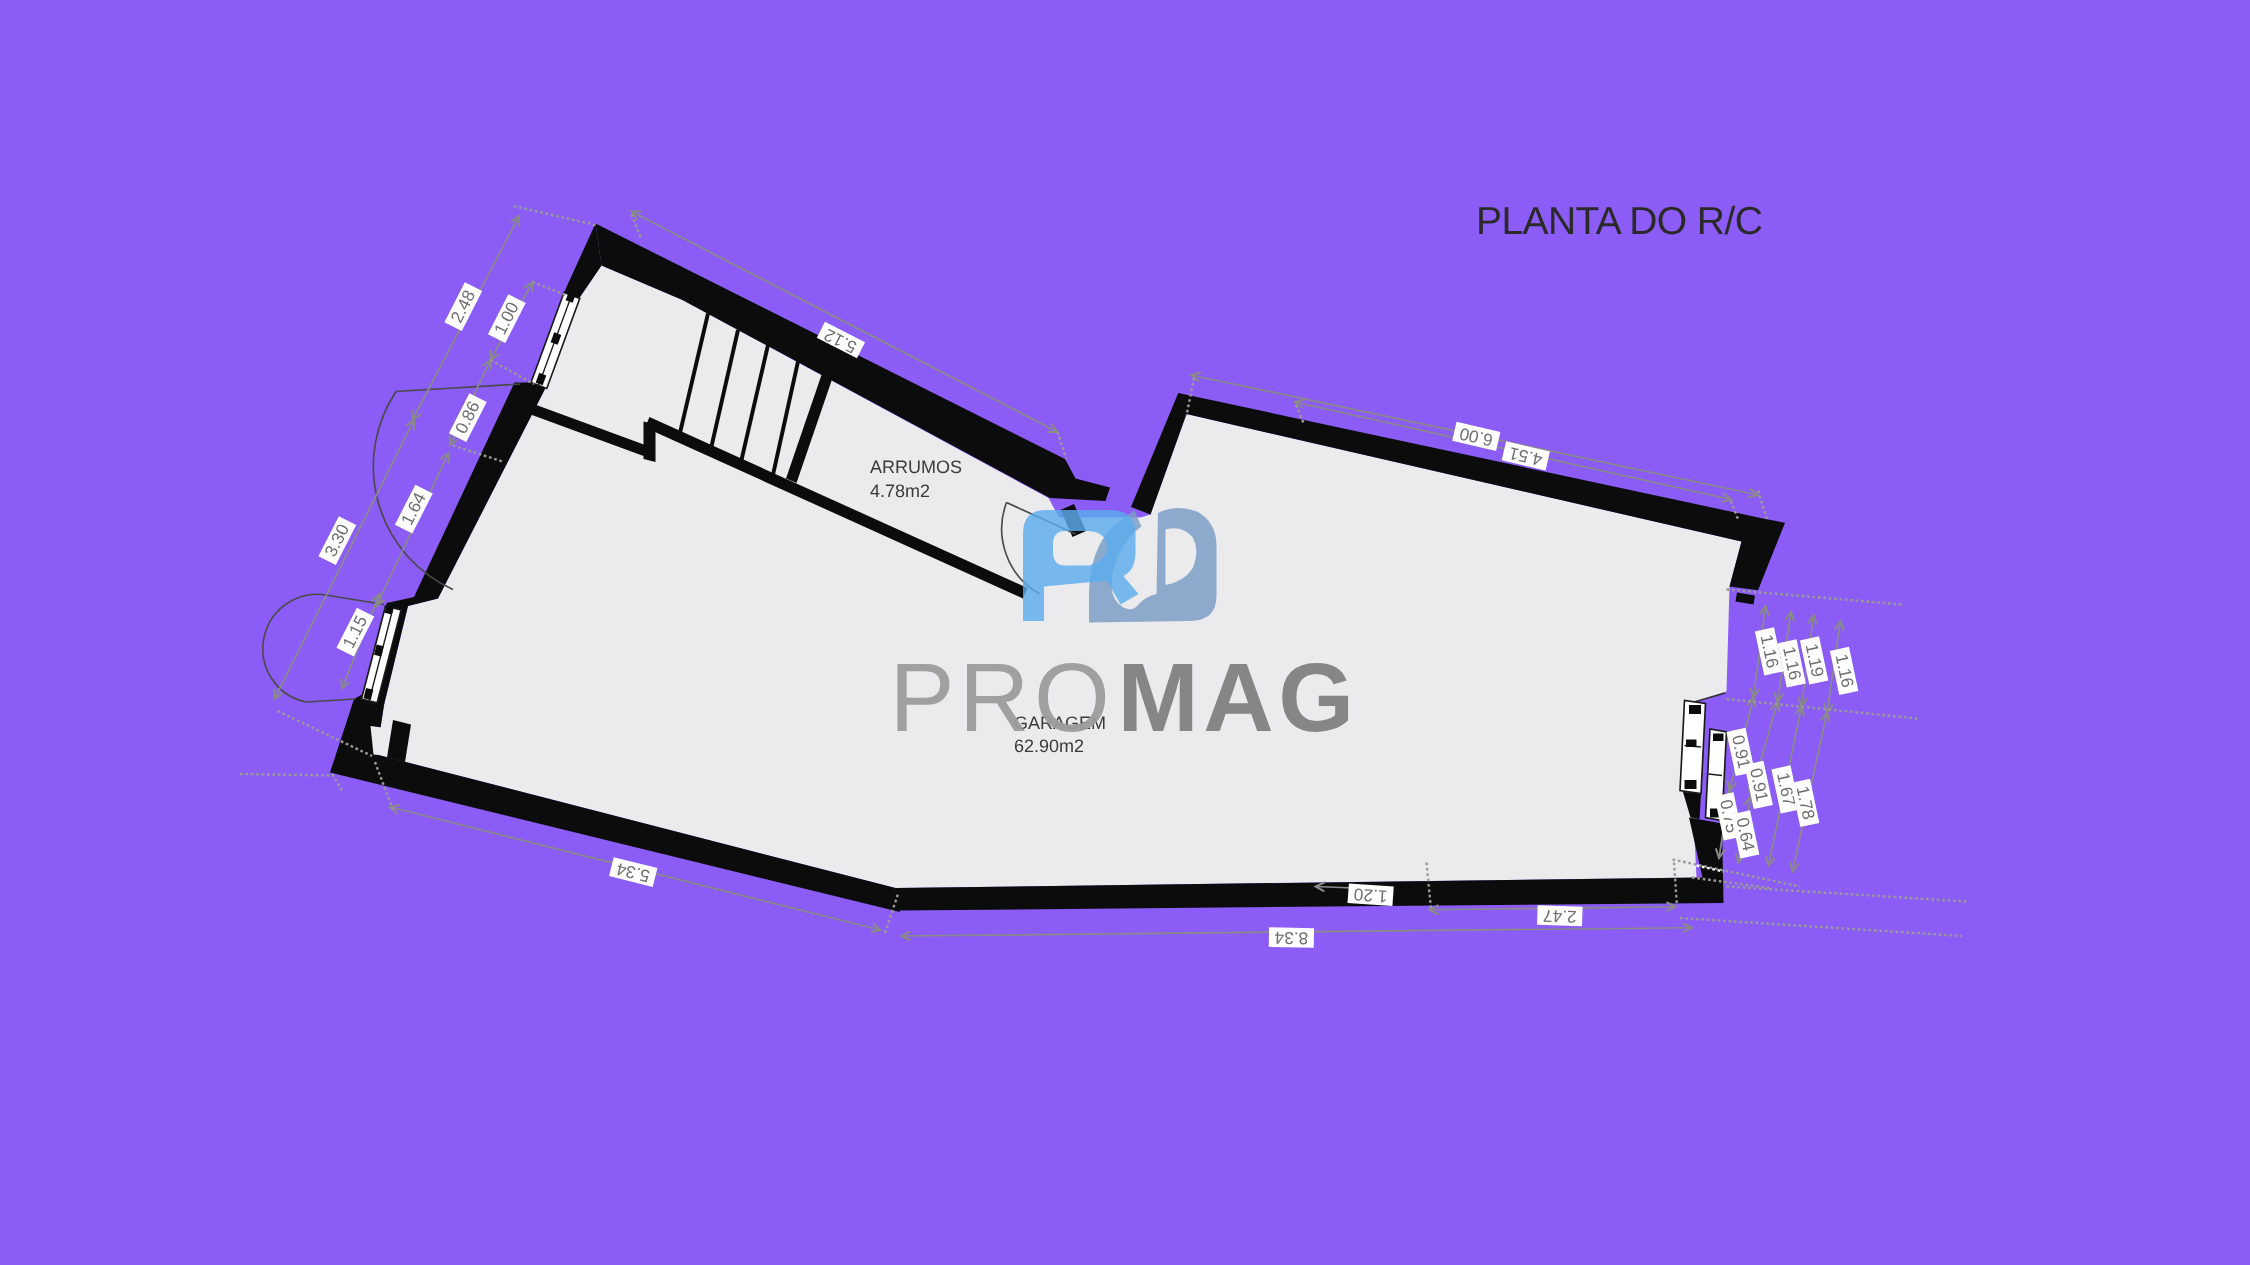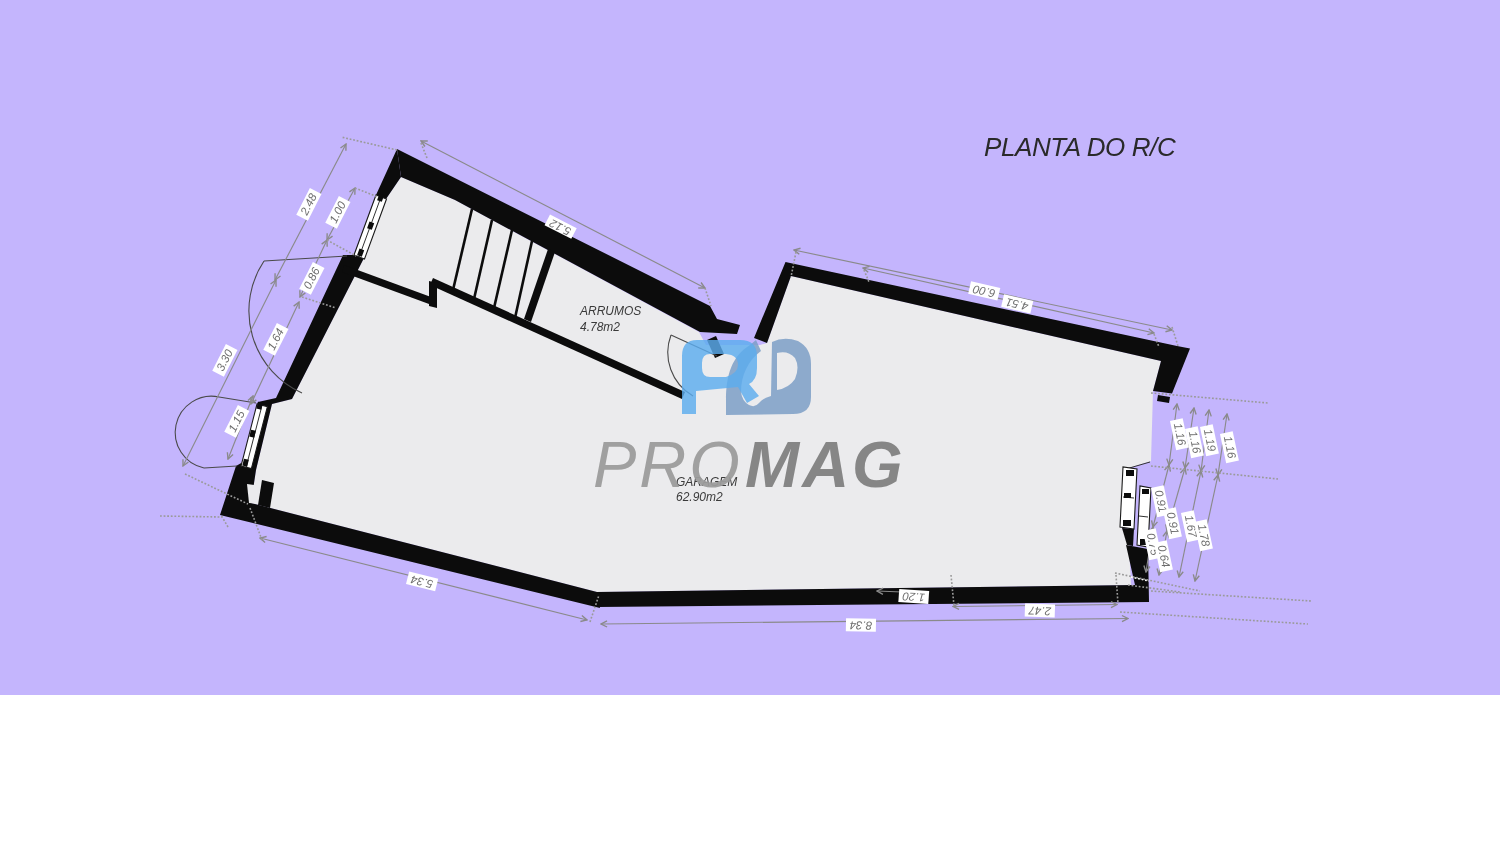--- a/index.html
+++ b/index.html
@@ -1,17 +1,17 @@
 <!DOCTYPE html>
 <html><head>
 <meta charset="utf-8">
 <style>
   html,body{margin:0;padding:0;background:#ffffff;}
-  #page{position:relative;width:1500px;height:695px;background:#c4b5fd;overflow:hidden;
-        font-family:"Liberation Sans", sans-serif;font-style:italic;}
+  #page{position:relative;width:1500px;height:843px;background:#8b5cf6;overflow:hidden;
+        font-family:"Liberation Sans", sans-serif;}
   svg{position:absolute;left:0;top:0;}
   .dim{fill:#6e6e6e;font-size:11.5px;font-family:"Liberation Sans",sans-serif;}
   .room{fill:#3a3a3a;font-size:12px;font-family:"Liberation Sans",sans-serif;}
 </style>
 </head>
 <body>
 <div id="page">
 <svg width="1500" height="843" viewBox="0 0 1500 843">
   <defs>
     <marker id="arr" viewBox="0 0 10 10" refX="8.5" refY="5" markerWidth="7" markerHeight="7" orient="auto-start-reverse">

